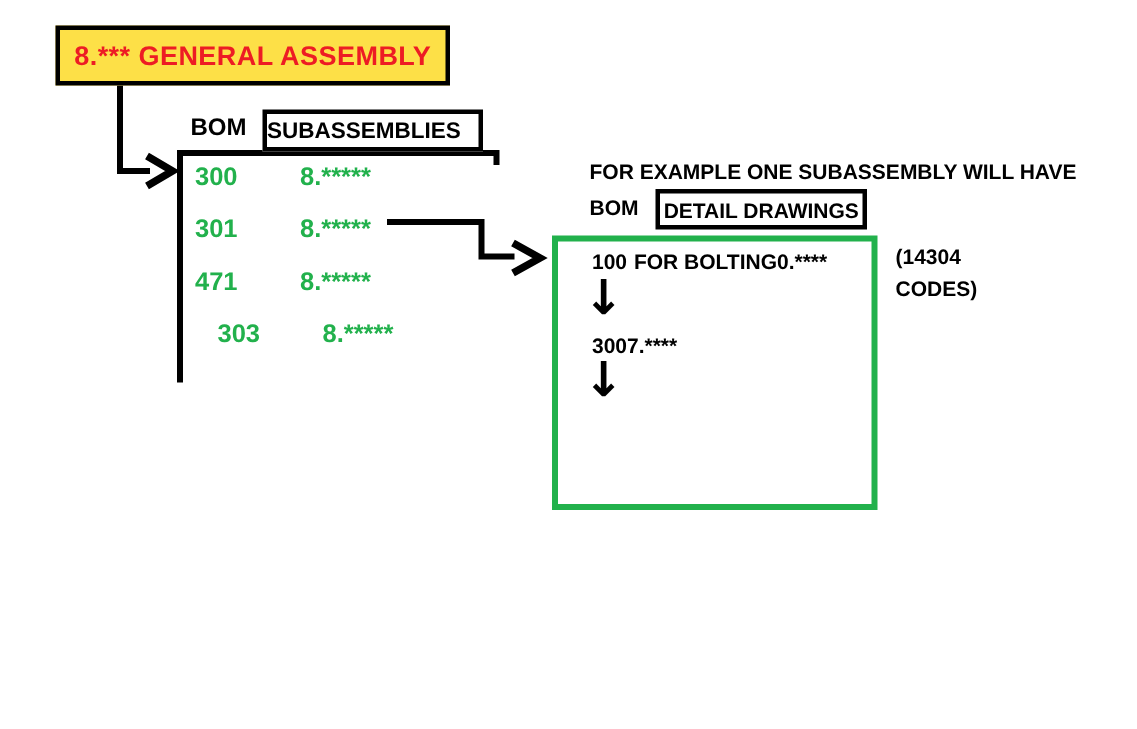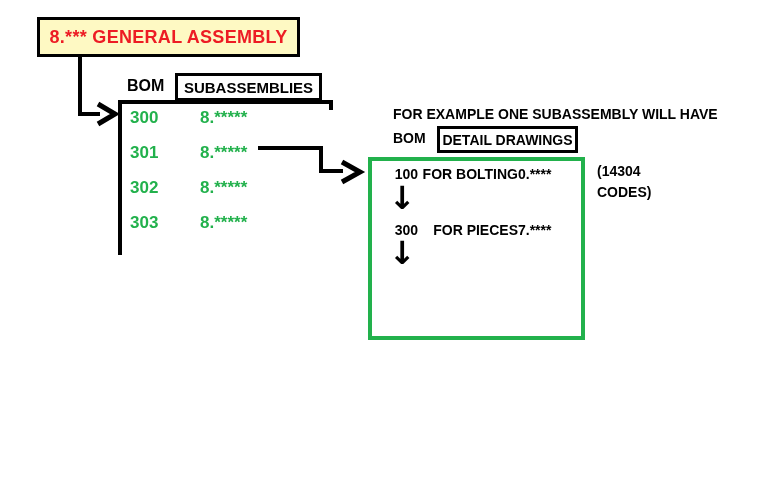--- a/index.html
+++ b/index.html
@@ -29,51 +29,51 @@
   
   .title-box {
     left: 37px; top: 17px;
     width: 263px; height: 40px;
     box-sizing: border-box;
     border: 3px solid #000000;
     display: flex; align-items: center; justify-content: center;
     color: #ED1C24;
     font-size: 18px;
     letter-spacing: 0.3px;
-    background: #fef9c3;
+    background: #fde047;
   }
 
   
   .bom-header-1 {
     left: 127px; top: 77px;
     font-size: 16px;
   }
   .subasm-header-box {
     left: 175px; top: 73px;
     width: 147px; height: 28px;
     box-sizing: border-box;
     border: 3px solid #000000;
-    display: flex; align-items: center; justify-content: center;
+    display: flex; align-items: center; 
     font-size: 15px;
     background: #ffffff;
   }
 
   
   .sub-row {
     left: 130px;
     display: flex;
     color: #22B14C;
     font-size: 17px;
     line-height: 20px;
   }
   .sub-row .bom-cell { width: 70px; }
   .row-0 { top: 108px; }
   .row-1 { top: 143px; }
   .row-2 { top: 178px; }
-  .row-3 { top: 213px; }
+  .row-3 { top: 213px; margin-left: 15px; }
 
   
   .example-heading {
     left: 393px; top: 106px;
     font-size: 14px;
     white-space: nowrap;
   }
   .bom-header-2 {
     left: 393px; top: 130px;
     font-size: 14px;
@@ -157,21 +157,21 @@
 
   <div class="abs sub-row row-0">
     <span class="bom-cell">300</span>
     <span class="code-cell">8.*****</span>
   </div>
   <div class="abs sub-row row-1">
     <span class="bom-cell">301</span>
     <span class="code-cell">8.*****</span>
   </div>
   <div class="abs sub-row row-2">
-    <span class="bom-cell">302</span>
+    <span class="bom-cell">471</span>
     <span class="code-cell">8.*****</span>
   </div>
   <div class="abs sub-row row-3">
     <span class="bom-cell">303</span>
     <span class="code-cell">8.*****</span>
   </div>
 
   <div class="abs example-heading">FOR EXAMPLE ONE SUBASSEMBLY WILL HAVE</div>
   <div class="abs bom-header-2">BOM</div>
   <div class="abs detail-header-box">
@@ -182,21 +182,20 @@
 
   <div class="abs detail-row drow-0">
     <span class="bom-cell">100</span>
     <span class="desc-cell">FOR BOLTING</span>
     <span class="code-cell">0.****</span>
   </div>
   <div class="abs down-arrow down-arrow-1">↓</div>
 
   <div class="abs detail-row drow-1">
     <span class="bom-cell">300</span>
-    <span class="desc-cell">FOR PIECES</span>
     <span class="code-cell">7.****</span>
   </div>
   <div class="abs down-arrow down-arrow-2">↓</div>
 
   <div class="abs codes-note">
     <div>(14304</div>
     <div>CODES)</div>
   </div>
 
 </div>

